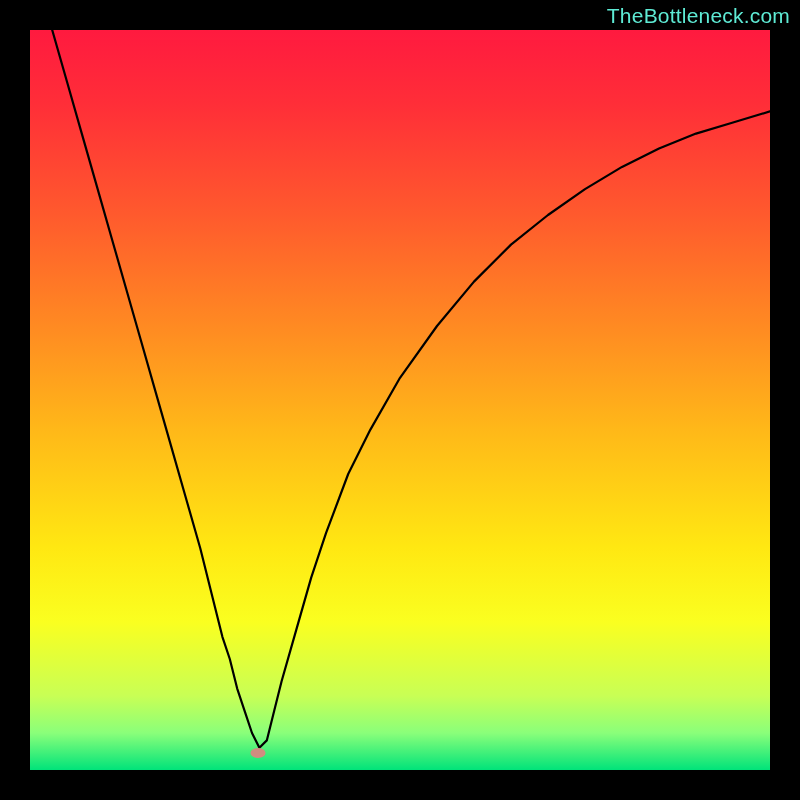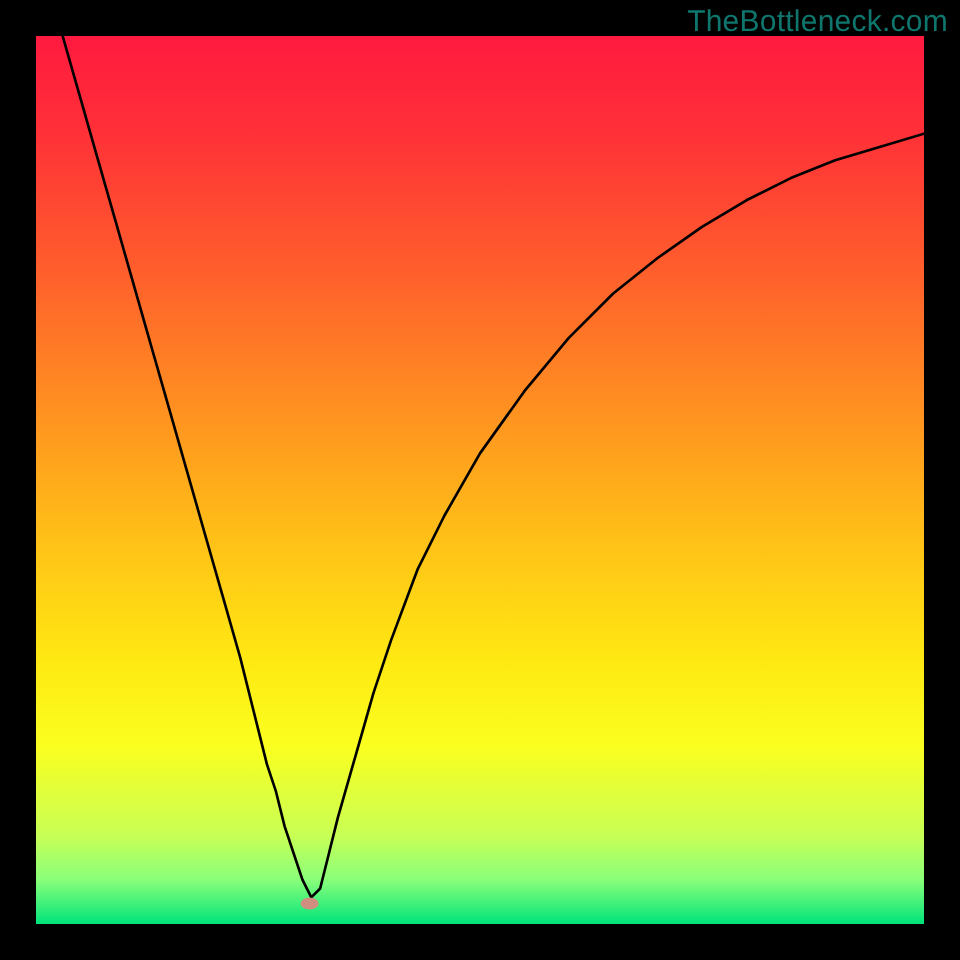--- a/index.html
+++ b/index.html
@@ -8,22 +8,22 @@
   .frame {
     position: relative;
     width: 800px;
     height: 800px;
     background: #000;
   }
   .watermark {
     position: absolute;
     top: 4px;
     right: 10px;
-    color: #0f766e;
-    font-size: 25px;
+    color: #5eead4;
+    font-size: 21px;
     font-weight: 400;
     letter-spacing: 0.2px;
     z-index: 3;
   }
   .plot {
     position: absolute;
     left: 30px;
     top: 30px;
     width: 740px;
     height: 740px;

